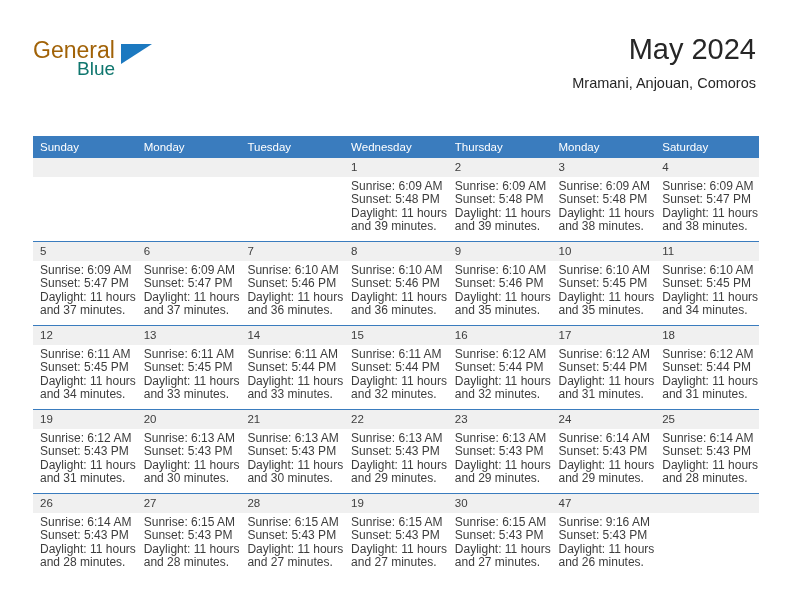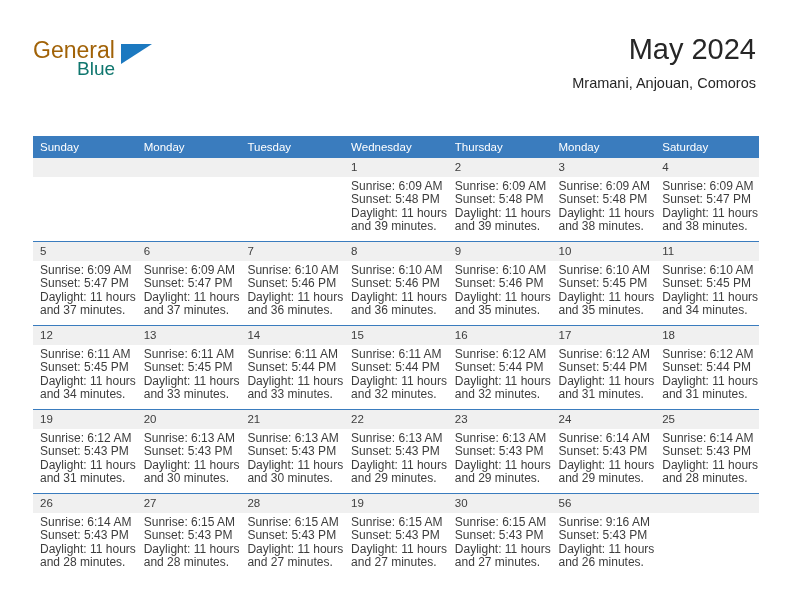--- a/index.html
+++ b/index.html
@@ -481,21 +481,21 @@
             <td>
               <div class="daynum">30</div>
               <div class="cellinfo">
                 <div>Sunrise: 6:15 AM</div>
                 <div>Sunset: 5:43 PM</div>
                 <div>Daylight: 11 hours</div>
                 <div>and 27 minutes.</div>
               </div>
             </td>
             <td>
-              <div class="daynum">56</div>
+              <div class="daynum">47</div>
               <div class="cellinfo">
                 <div>Sunrise: 9:16 AM</div>
                 <div>Sunset: 5:43 PM</div>
                 <div>Daylight: 11 hours</div>
                 <div>and 26 minutes.</div>
               </div>
             </td>
             <td class="cell-empty">
               <div class="daynum empty"></div>
               <div class="cellinfo">

